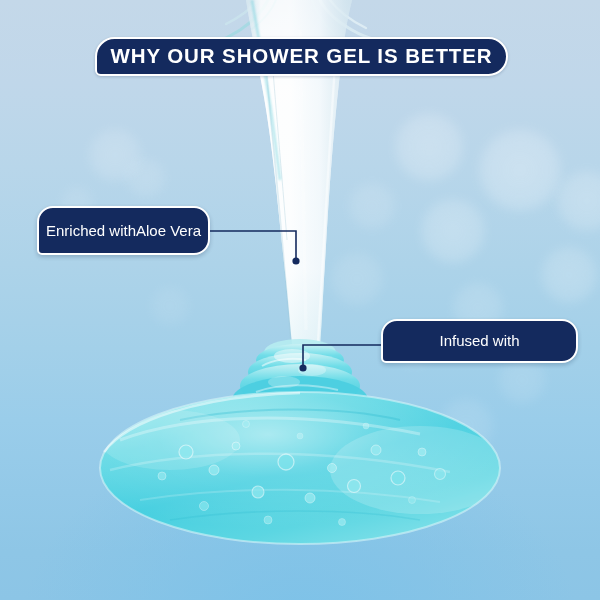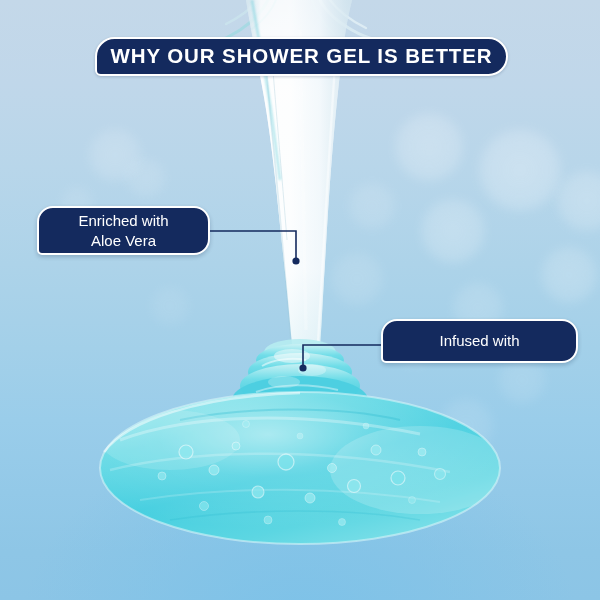--- a/index.html
+++ b/index.html
@@ -78,21 +78,21 @@
     line-height: 1;
   }
 
   
   .callout {
     position: absolute;
     background: #142a5e;
     border: 2px solid #ffffff;
     box-sizing: border-box;
     display: flex;
-    flex-direction: column;
+    flex-direction: row;
     align-items: center;
     justify-content: center;
     box-shadow: 0 2px 4px rgba(10,30,70,0.22);
   }
   .callout .line {
     color: #ffffff;
     font-size: 15px;
     line-height: 20px;
     white-space: nowrap;
   }

